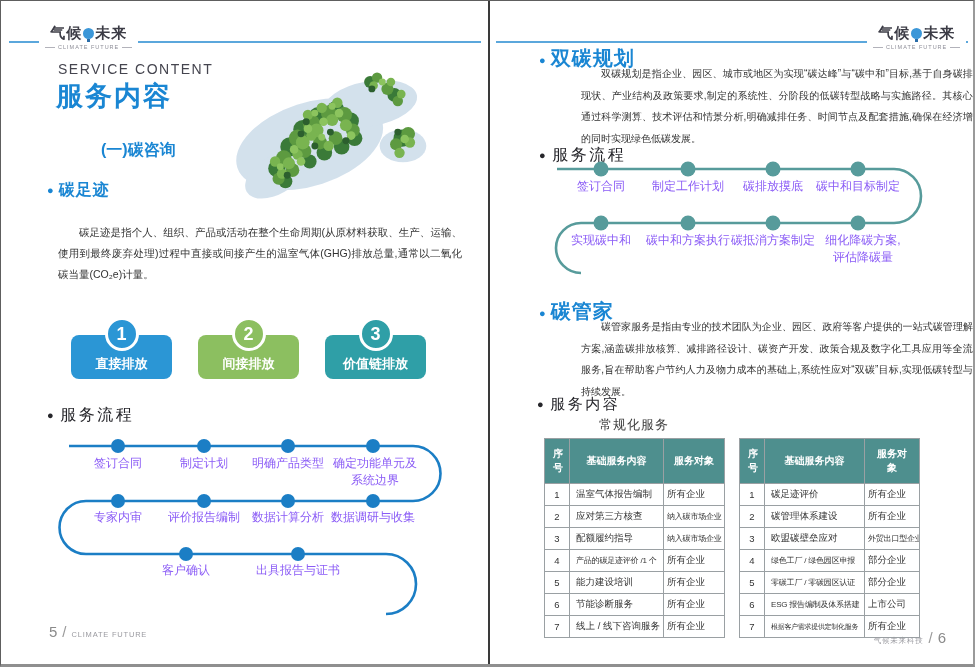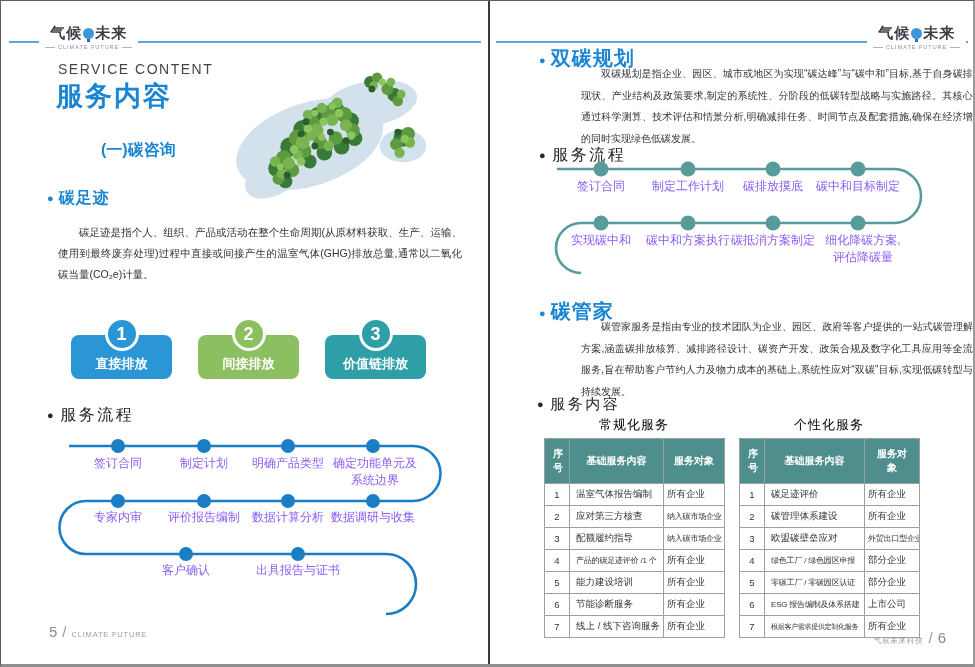--- a/index.html
+++ b/index.html
@@ -40,21 +40,21 @@
   .badge-num{position:absolute;left:50%;transform:translateX(-50%);top:0;width:34px;height:34px;border-radius:50%;
     background:var(--bc);border:3px solid #fff;box-sizing:border-box;color:#fff;font-weight:bold;font-size:18px;
     display:flex;align-items:center;justify-content:center;}
   .badge-label{position:absolute;left:0;top:38px;width:101px;text-align:center;color:#fff;font-weight:bold;font-size:13px;}
   
   .flow-svg{position:absolute;overflow:visible;}
   .flow-svg path{fill:none;stroke-width:2.6px;}
   .flow-label{position:absolute;transform:translateX(-50%);text-align:center;font-size:12px;color:#8b5cf6;
     white-space:pre-line;line-height:1.45;}
   
-  .tbl-title{position:absolute;width:180px;text-align:center;font-size:13px;color:#000000;letter-spacing:1px;}
+  .tbl-title{position:absolute;width:180px;text-align:center;font-size:13px;color:#404040;letter-spacing:1px;}
   table.svc{position:absolute;top:437px;width:180px;border-collapse:collapse;table-layout:fixed;
     border:1px solid #6f7679;}
   table.svc th{background:var(--hdr,#4e8f8e);color:#fff;font-size:10px;font-weight:bold;height:21px;
     padding:8px;text-align:center;border:1px solid #9aa0a3;}
   table.svc td{font-size:9.5px;color:#333;height:21px;padding:0 3px;border:1px solid #9aa0a3;
     white-space:nowrap;overflow:hidden;}
   table.svc td.c1{text-align:center;padding:0;}
   table.svc td.c2{padding-left:6px;}
   .t8{font-size:8px !important;letter-spacing:-0.2px;}
   .t7{font-size:7px !important;letter-spacing:-0.3px;}
@@ -168,21 +168,21 @@
         <circle cx="104" cy="104" r="4"></circle>
         <circle cx="122" cy="88" r="4"></circle>
       <circle cx="140" cy="98" r="4"></circle>
         <circle cx="72" cy="138" r="4"></circle>
         <circle cx="94" cy="76" r="4"></circle>
       <circle cx="200" cy="88" r="4"></circle>
         <circle cx="170" cy="38" r="4"></circle>
     </g>
   </svg>
 
-  <div class="sec-head blue" style="left:46px;top:187px"><span>碳足迹</span></div>
+  <div class="sec-head blue" style="left:46px;top:179px"><span>碳足迹</span></div>
   <div class="para lp" style="top:221px">碳足迹是指个人、组织、产品或活动在整个生命周期(从原材料获取、生产、运输、使用到最终废弃处理)过程中直接或间接产生的温室气体(GHG)排放总量,通常以二氧化碳当量(CO₂e)计量。</div>
 
   <div class="badges">
     <div class="badge" style="--bc: #2b96d5;">
       <div class="badge-rect"></div>
       <div class="badge-label">直接排放</div>
       <div class="badge-num">1</div>
     </div>
     <div class="badge" style="--bc: #8cbf60;">
       <div class="badge-rect"></div>
@@ -272,21 +272,20 @@
   <div class="flow-label" style="left:772px;top:231px">碳抵消方案制定</div>
   <div class="flow-label" style="left:862px;top:231px">细化降碳方案,
 评估降碳量</div>
 
   <div class="sec-head blue big" style="left:538px;top:297px"><span>碳管家</span></div>
   <div class="para rp" style="top:315px">碳管家服务是指由专业的技术团队为企业、园区、政府等客户提供的一站式碳管理解决方案,涵盖碳排放核算、减排路径设计、碳资产开发、政策合规及数字化工具应用等全流程服务,旨在帮助客户节约人力及物力成本的基础上,系统性应对“双碳”目标,实现低碳转型与可持续发展。</div>
 
   <div class="sec-head dark" style="left:536px;top:394px;font-size:15px"><span>服务内容</span></div>
 
   <div class="tbl-title" style="left:543px;top:415px">常规化服务</div>
-  <div class="tbl-title" style="left:738px;top:415px">个性化服务</div>
 
   <table class="svc" style="left: 543px; --hdr: #4e8f8e;">
     <colgroup>
         <col style="width:25px">
         <col style="width:94px">
         <col style="width:61px">
       </colgroup>
     <thead>
         <tr>
       <th>序号</th>

